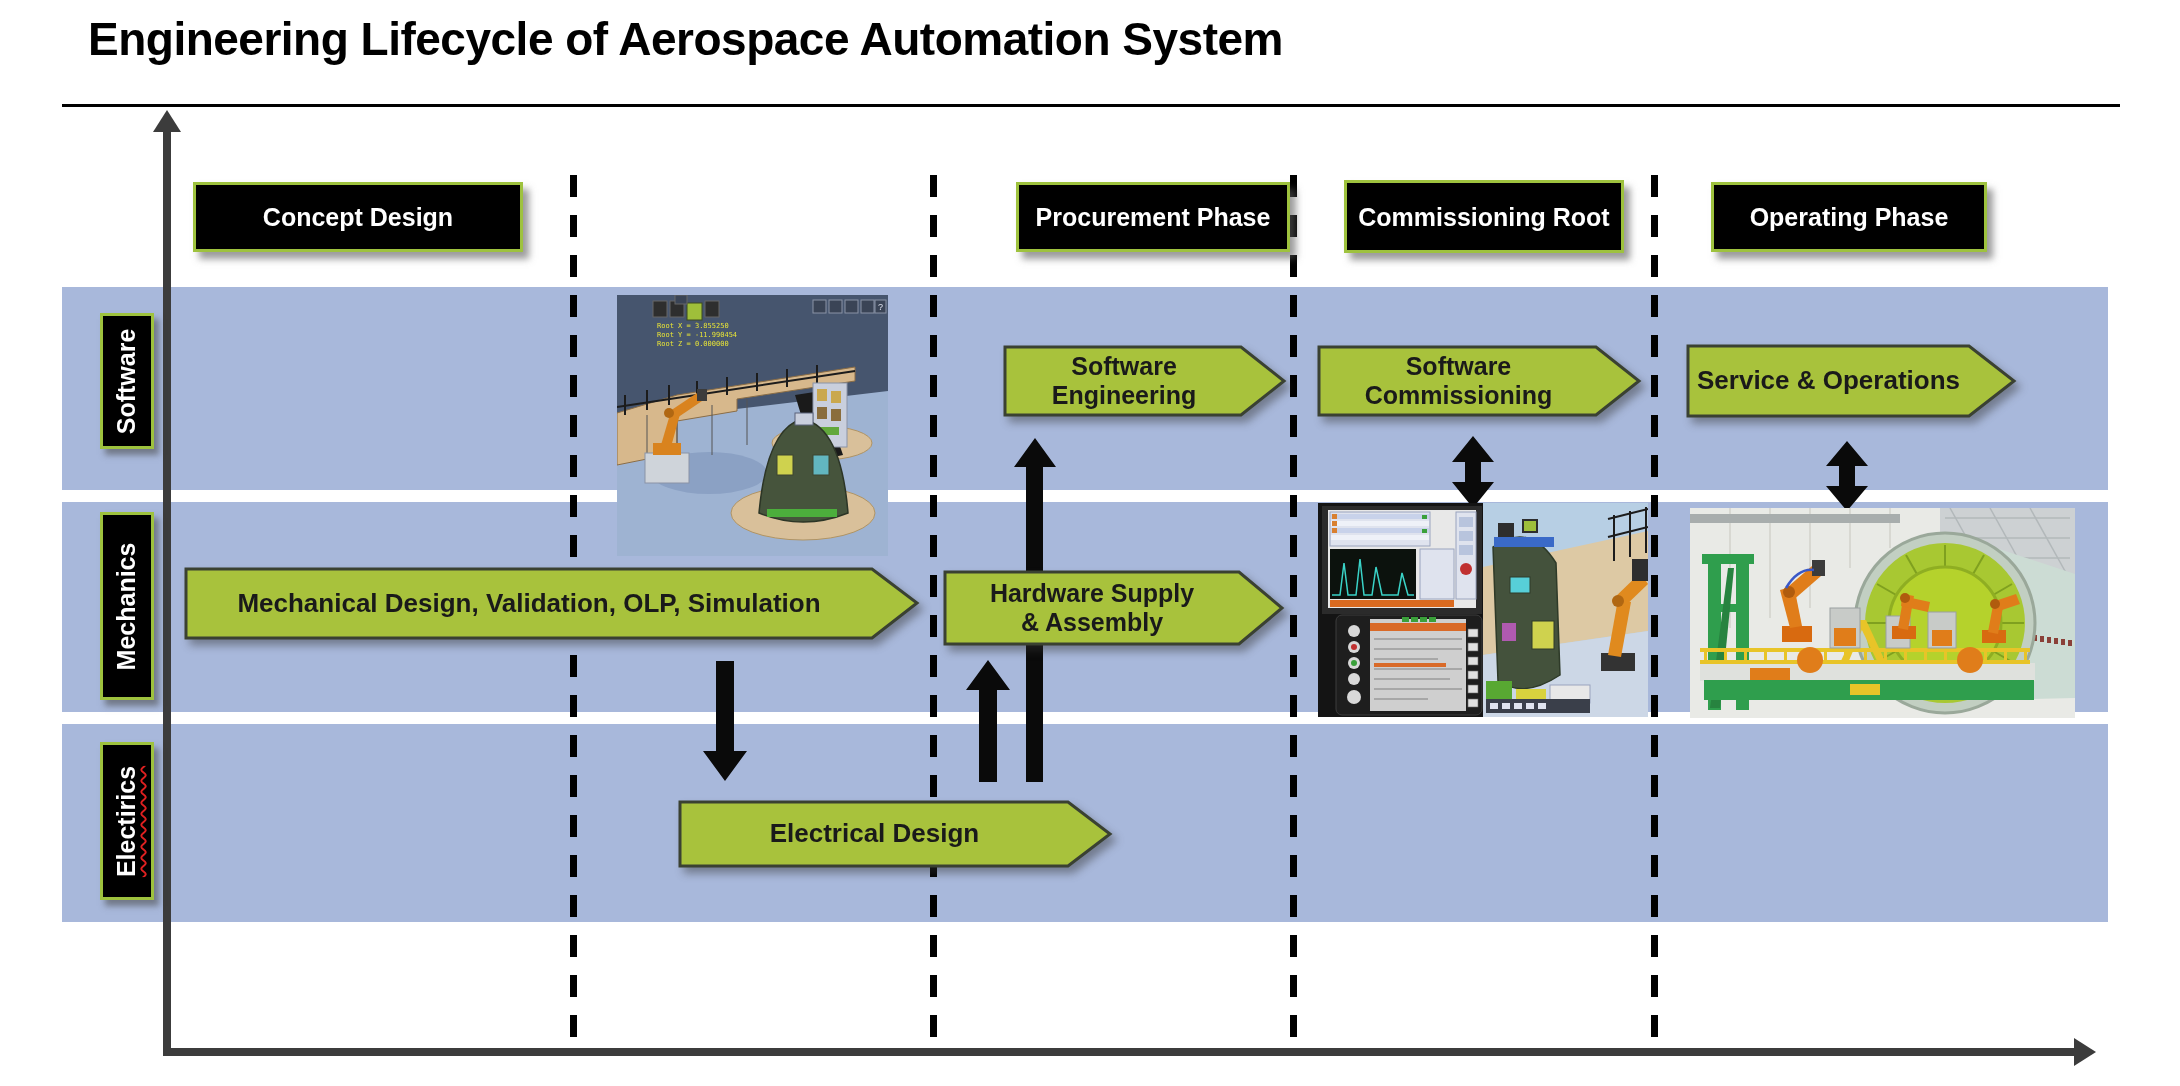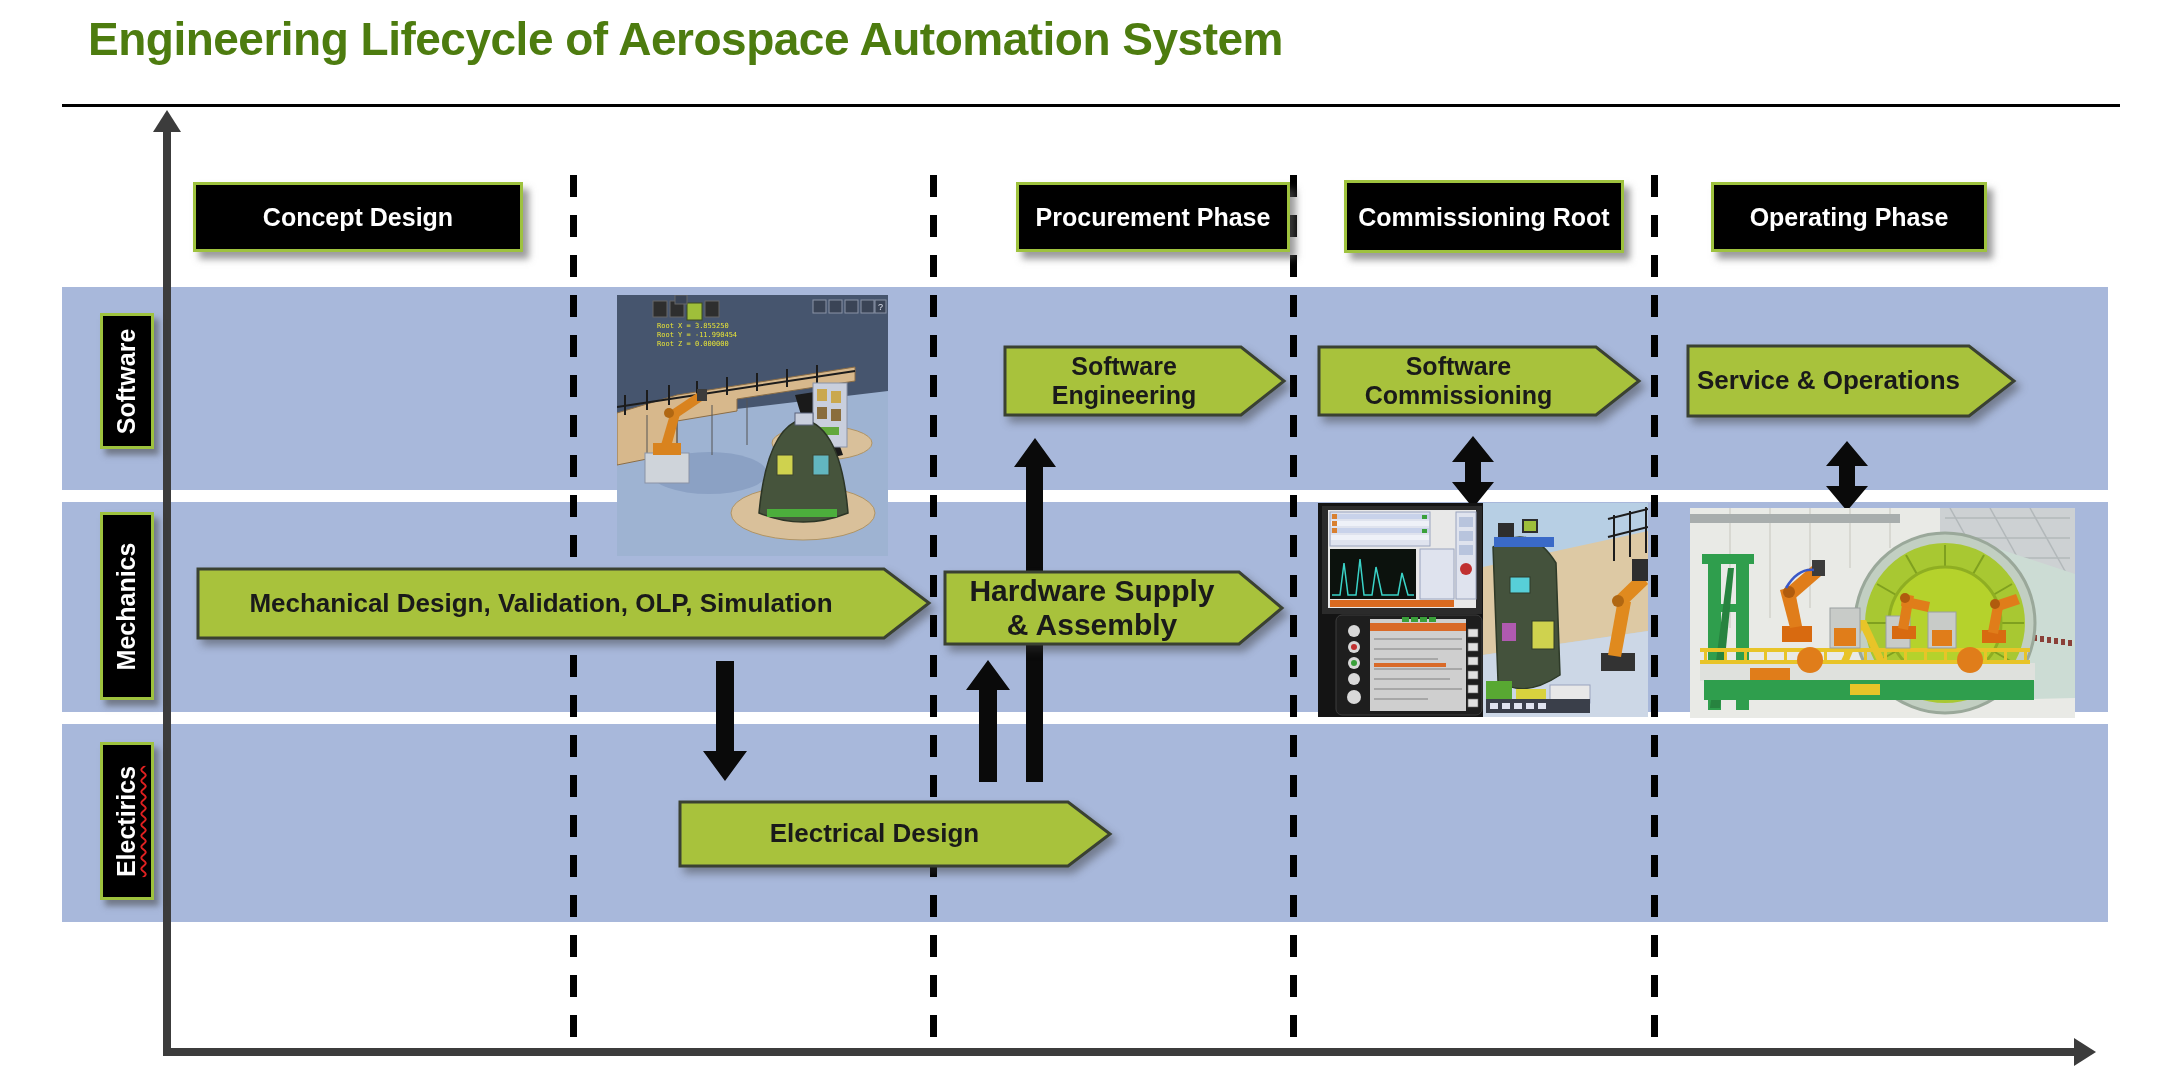--- a/index.html
+++ b/index.html
@@ -1,19 +1,19 @@
 <!DOCTYPE html>
 <html><head>
 <meta charset="utf-8">
 <style>
   html,body{margin:0;padding:0;background:#ffffff;font-family:"Liberation Sans",sans-serif;}
   #canvas{position:relative;width:2180px;height:1086px;background:#ffffff;overflow:hidden;}
 
   
-  .title{position:absolute;left:88px;top:12px;font-size:46px;font-weight:700;color:#4d7c0f;letter-spacing:-0.5px;}
+  .title{position:absolute;left:88px;top:12px;font-size:46px;font-weight:700;color:#000000;letter-spacing:-0.5px;}
   .title-rule{position:absolute;left:62px;top:104px;width:2058px;height:3px;background:#000;}
 
   
   .vaxis{position:absolute;left:163px;top:130px;width:8px;height:926px;background:#3c3c3c;z-index:2;}
   .vaxis-head{position:absolute;left:153px;top:110px;width:0;height:0;border-left:14px solid transparent;border-right:14px solid transparent;border-bottom:22px solid #3c3c3c;z-index:2;}
   .haxis{position:absolute;left:163px;top:1048px;width:1915px;height:8px;background:#3c3c3c;z-index:2;}
   .haxis-head{position:absolute;left:2074px;top:1038px;width:0;height:0;border-top:14px solid transparent;border-bottom:14px solid transparent;border-left:22px solid #3c3c3c;z-index:2;}
 
   
   .band{position:absolute;left:62px;width:2046px;background:#a8b8db;z-index:1;}
@@ -119,31 +119,31 @@
       </svg>
     <div class="glabel" style="padding-right:42px;font-size:25px">Software
 Commissioning</div>
   </div>
   <div class="garrow" style="left:1686px;top:344px;width:331px;height:74px">
     <svg width="331" height="74" viewBox="0 0 331 74">
         <polygon points="2,2 283,2 328,37 283,72 2,72"></polygon>
       </svg>
     <div class="glabel" style="padding-right:46px;font-size:26px">Service &amp; Operations</div>
   </div>
-  <div class="garrow" style="left:196px;top:567px;width:736px;height:73px">
+  <div class="garrow" style="left:184px;top:567px;width:736px;height:73px">
     <svg width="736" height="73" viewBox="0 0 736 73">
         <polygon points="2,2 688,2 733,36 688,71 2,71"></polygon>
       </svg>
     <div class="glabel" style="padding-right:46px;font-size:26px">Mechanical Design, Validation, OLP, Simulation</div>
   </div>
   <div class="garrow" style="left:943px;top:570px;width:342px;height:76px">
     <svg width="342" height="76" viewBox="0 0 342 76">
         <polygon points="2,2 296,2 339,38 296,74 2,74"></polygon>
       </svg>
-    <div class="glabel" style="padding-right:44px;font-size:30px">Hardware Supply
+    <div class="glabel" style="padding-right:44px;font-size:25px">Hardware Supply
 &amp; Assembly</div>
   </div>
   <div class="garrow" style="left:678px;top:800px;width:435px;height:68px">
     <svg width="435" height="68" viewBox="0 0 435 68">
         <polygon points="2,2 390,2 432,34 390,66 2,66"></polygon>
       </svg>
     <div class="glabel" style="padding-right:42px;font-size:26px">Electrical Design</div>
   </div>
 
   <svg class="pict" style="left:617px;top:295px" width="271" height="261" viewBox="0 0 271 261">

